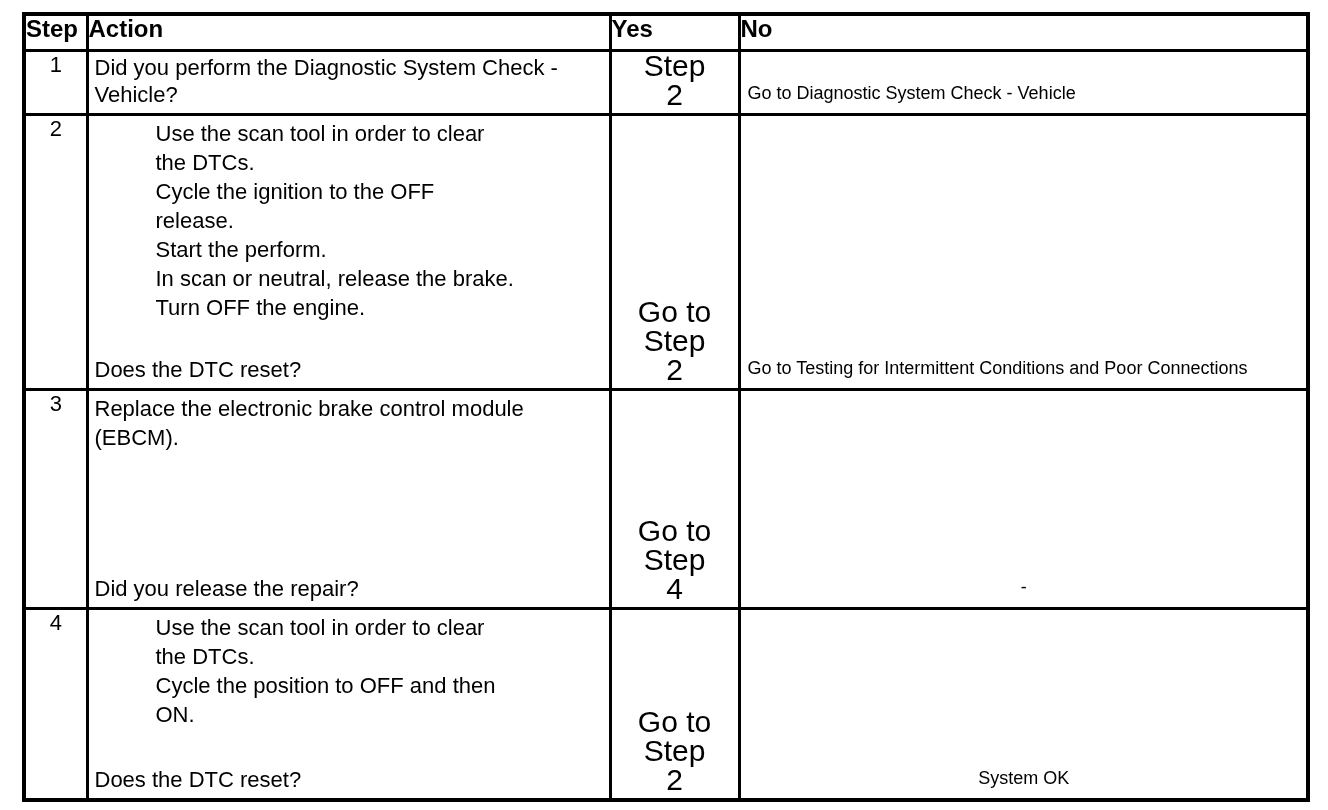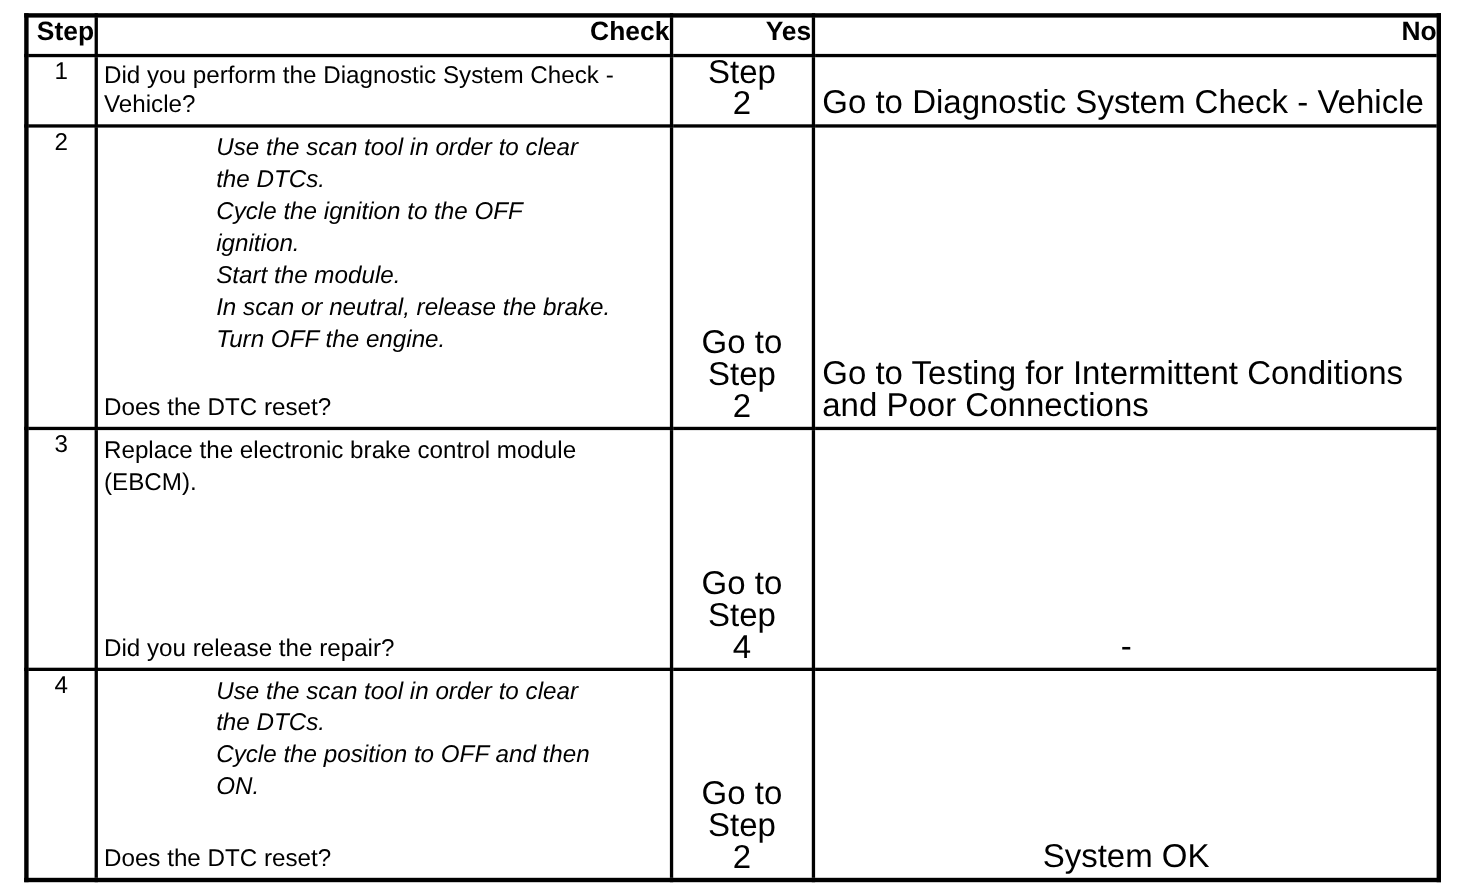--- a/index.html
+++ b/index.html
@@ -36,21 +36,21 @@
     overflow: hidden;
   }
   col.c-step   { width: 63px; }
   col.c-action { width: 523px; }
   col.c-yes    { width: 129px; }
   col.c-no     { width: 569px; }
 
   th.hdr {
     font-size: 24px;
     font-weight: bold;
-    text-align: right;
+    text-align: left;
     vertical-align: middle;
     height: 33px;
     line-height: 1.1;
   }
 
   td.step-cell {
     text-align: center;
     vertical-align: middle;
     font-size: 22px;
   }
@@ -67,61 +67,61 @@
     flex-direction: column;
     justify-content: flex-end;
   }
 
   .action-inner {
     justify-content: space-between;
     padding: 3px 4px 5px 6px;
   }
   .instructions { font-size: 22px; }
   .instructions .line { line-height: 29px; white-space: nowrap; }
-  .instructions.indented { margin-left: 102px; font-style: italic; }
+  .instructions.indented { margin-left: 61px; }
   .question {
     font-size: 22px;
     line-height: 27px;
   }
 
   .yes-inner {
     align-items: center;
     padding-bottom: 4px;
   }
   .yes-text {
     width: 82px;
     text-align: center;
     font-size: 30px;
     line-height: 29px;
   }
 
   .no-inner {
     padding: 0 6px 5px 7px;
-    font-size: 30px;
+    font-size: 18px;
     line-height: 29px;
   }
   .no-inner.align-left   { text-align: left; }
   .no-inner.align-center { text-align: center; }
 </style>
 </head>
 <body>
 
 <div class="page">
   <div class="table-wrap">
     <table class="diag">
       <colgroup>
         <col class="c-step">
         <col class="c-action">
         <col class="c-yes">
         <col class="c-no">
       </colgroup>
       <thead>
         <tr>
           <th class="hdr">Step</th>
-          <th class="hdr">Check</th>
+          <th class="hdr">Action</th>
           <th class="hdr">Yes</th>
           <th class="hdr">No</th>
         </tr>
       </thead>
       <tbody>
           <tr class="row-0">
             <td class="step-cell">1</td>
             <td>
               <div class="cell-inner action-inner">
                 <div class="instructions"></div>
@@ -140,22 +140,22 @@
             </td>
           </tr>
           <tr class="row-1">
             <td class="step-cell">2</td>
             <td>
               <div class="cell-inner action-inner">
                 <div class="instructions indented">
                   <div class="line">Use the scan tool in order to clear</div>
                   <div class="line">the DTCs.</div>
                   <div class="line">Cycle the ignition to the OFF</div>
-                  <div class="line">ignition.</div>
-                  <div class="line">Start the module.</div>
+                  <div class="line">release.</div>
+                  <div class="line">Start the perform.</div>
                   <div class="line">In scan or neutral, release the brake.</div>
                   <div class="line">Turn OFF the engine.</div>
                 </div>
                 <div class="question">Does the DTC reset?</div>
               </div>
             </td>
             <td>
               <div class="cell-inner yes-inner">
                 <div class="yes-text">Go to Step 2</div>
               </div>

